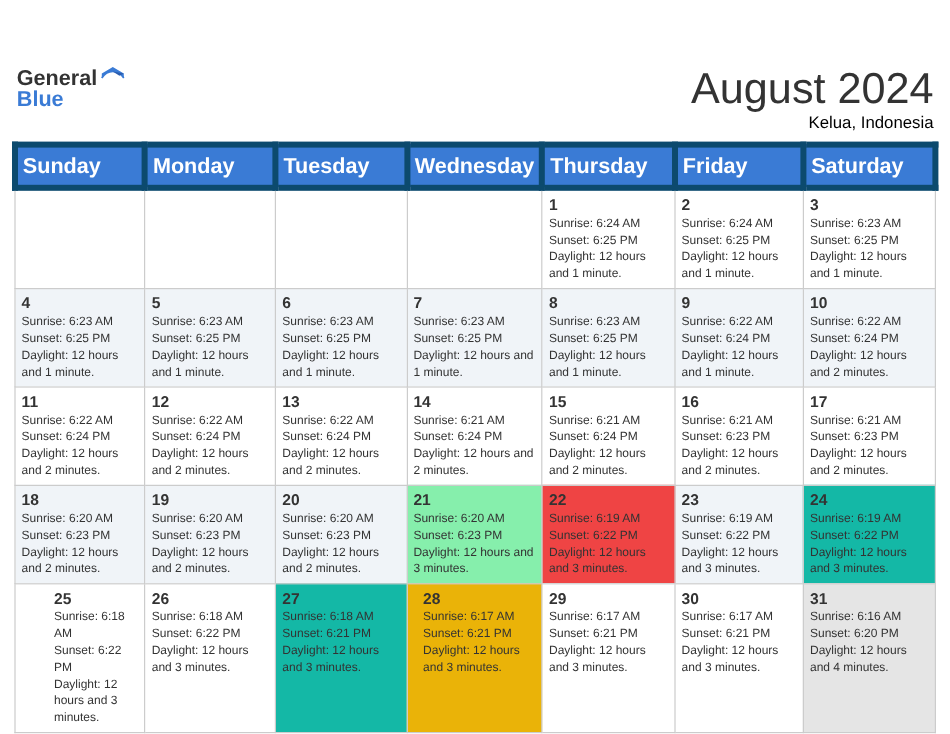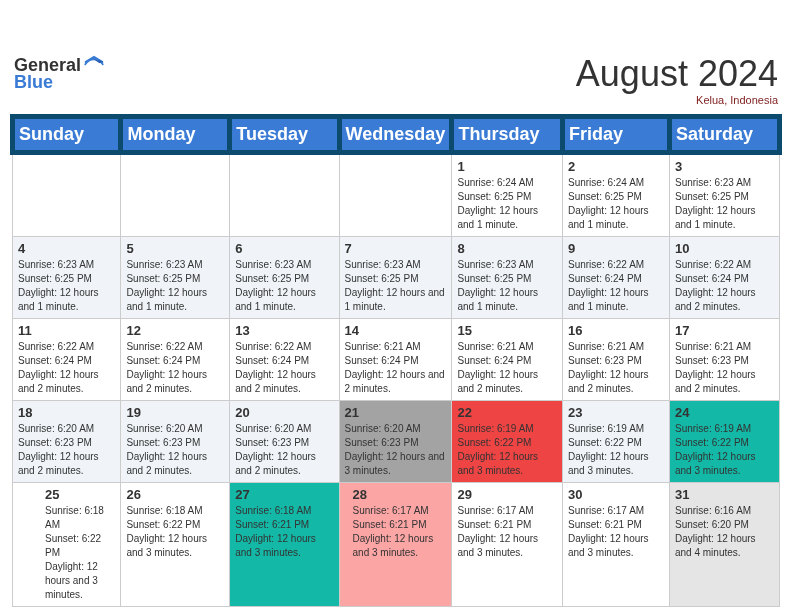--- a/index.html
+++ b/index.html
@@ -41,22 +41,22 @@
     .title-area {
       text-align: right;
     }
     .month-title {
       font-size: 36px;
       font-weight: normal;
       color: #333;
       line-height: 1.1;
     }
     .location {
-      font-size: 11px;
-      color: #7f1d1d;
+      font-size: 14px;
+      color: #000000;
     }
     .calendar {
       width: 100%;
       border-collapse: collapse;
       border: 1px solid #ccc;
     }
     .calendar th {
       background: #3a7bd5;
       color: #fff;
       font-size: 18px;
@@ -223,21 +223,21 @@
           <div class="day-info">Sunrise: 6:20 AM<br>Sunset: 6:23 PM<br>Daylight: 12 hours and 2 minutes.</div>
         </td>
         <td style="background: rgb(240, 244, 248);">
           <span class="day-num">19</span>
           <div class="day-info">Sunrise: 6:20 AM<br>Sunset: 6:23 PM<br>Daylight: 12 hours and 2 minutes.</div>
         </td>
         <td style="background: rgb(240, 244, 248);">
           <span class="day-num">20</span>
           <div class="day-info">Sunrise: 6:20 AM<br>Sunset: 6:23 PM<br>Daylight: 12 hours and 2 minutes.</div>
         </td>
-        <td style="background: #a3a3a3;">
+        <td style="background: #86efac;">
           <span class="day-num">21</span>
           <div class="day-info">Sunrise: 6:20 AM<br>Sunset: 6:23 PM<br>Daylight: 12 hours and 3 minutes.</div>
         </td>
         <td style="background: #ef4444;">
           <span class="day-num">22</span>
           <div class="day-info">Sunrise: 6:19 AM<br>Sunset: 6:22 PM<br>Daylight: 12 hours and 3 minutes.</div>
         </td>
         <td style="background: rgb(240, 244, 248);">
           <span class="day-num">23</span>
           <div class="day-info">Sunrise: 6:19 AM<br>Sunset: 6:22 PM<br>Daylight: 12 hours and 3 minutes.</div>
@@ -253,21 +253,21 @@
           <div class="day-info">Sunrise: 6:18 AM<br>Sunset: 6:22 PM<br>Daylight: 12 hours and 3 minutes.</div>
         </td>
         <td style="background: rgb(255, 255, 255);">
           <span class="day-num">26</span>
           <div class="day-info">Sunrise: 6:18 AM<br>Sunset: 6:22 PM<br>Daylight: 12 hours and 3 minutes.</div>
         </td>
         <td style="background: #14b8a6; margin-top: 12px;">
           <span class="day-num">27</span>
           <div class="day-info">Sunrise: 6:18 AM<br>Sunset: 6:21 PM<br>Daylight: 12 hours and 3 minutes.</div>
         </td>
-        <td style="background: #fca5a5; padding-left: 13px;">
+        <td style="background: #eab308; padding-left: 13px;">
           <span class="day-num">28</span>
           <div class="day-info">Sunrise: 6:17 AM<br>Sunset: 6:21 PM<br>Daylight: 12 hours and 3 minutes.</div>
         </td>
         <td style="background: rgb(255, 255, 255);">
           <span class="day-num">29</span>
           <div class="day-info">Sunrise: 6:17 AM<br>Sunset: 6:21 PM<br>Daylight: 12 hours and 3 minutes.</div>
         </td>
         <td style="background: rgb(255, 255, 255);">
           <span class="day-num">30</span>
           <div class="day-info">Sunrise: 6:17 AM<br>Sunset: 6:21 PM<br>Daylight: 12 hours and 3 minutes.</div>

